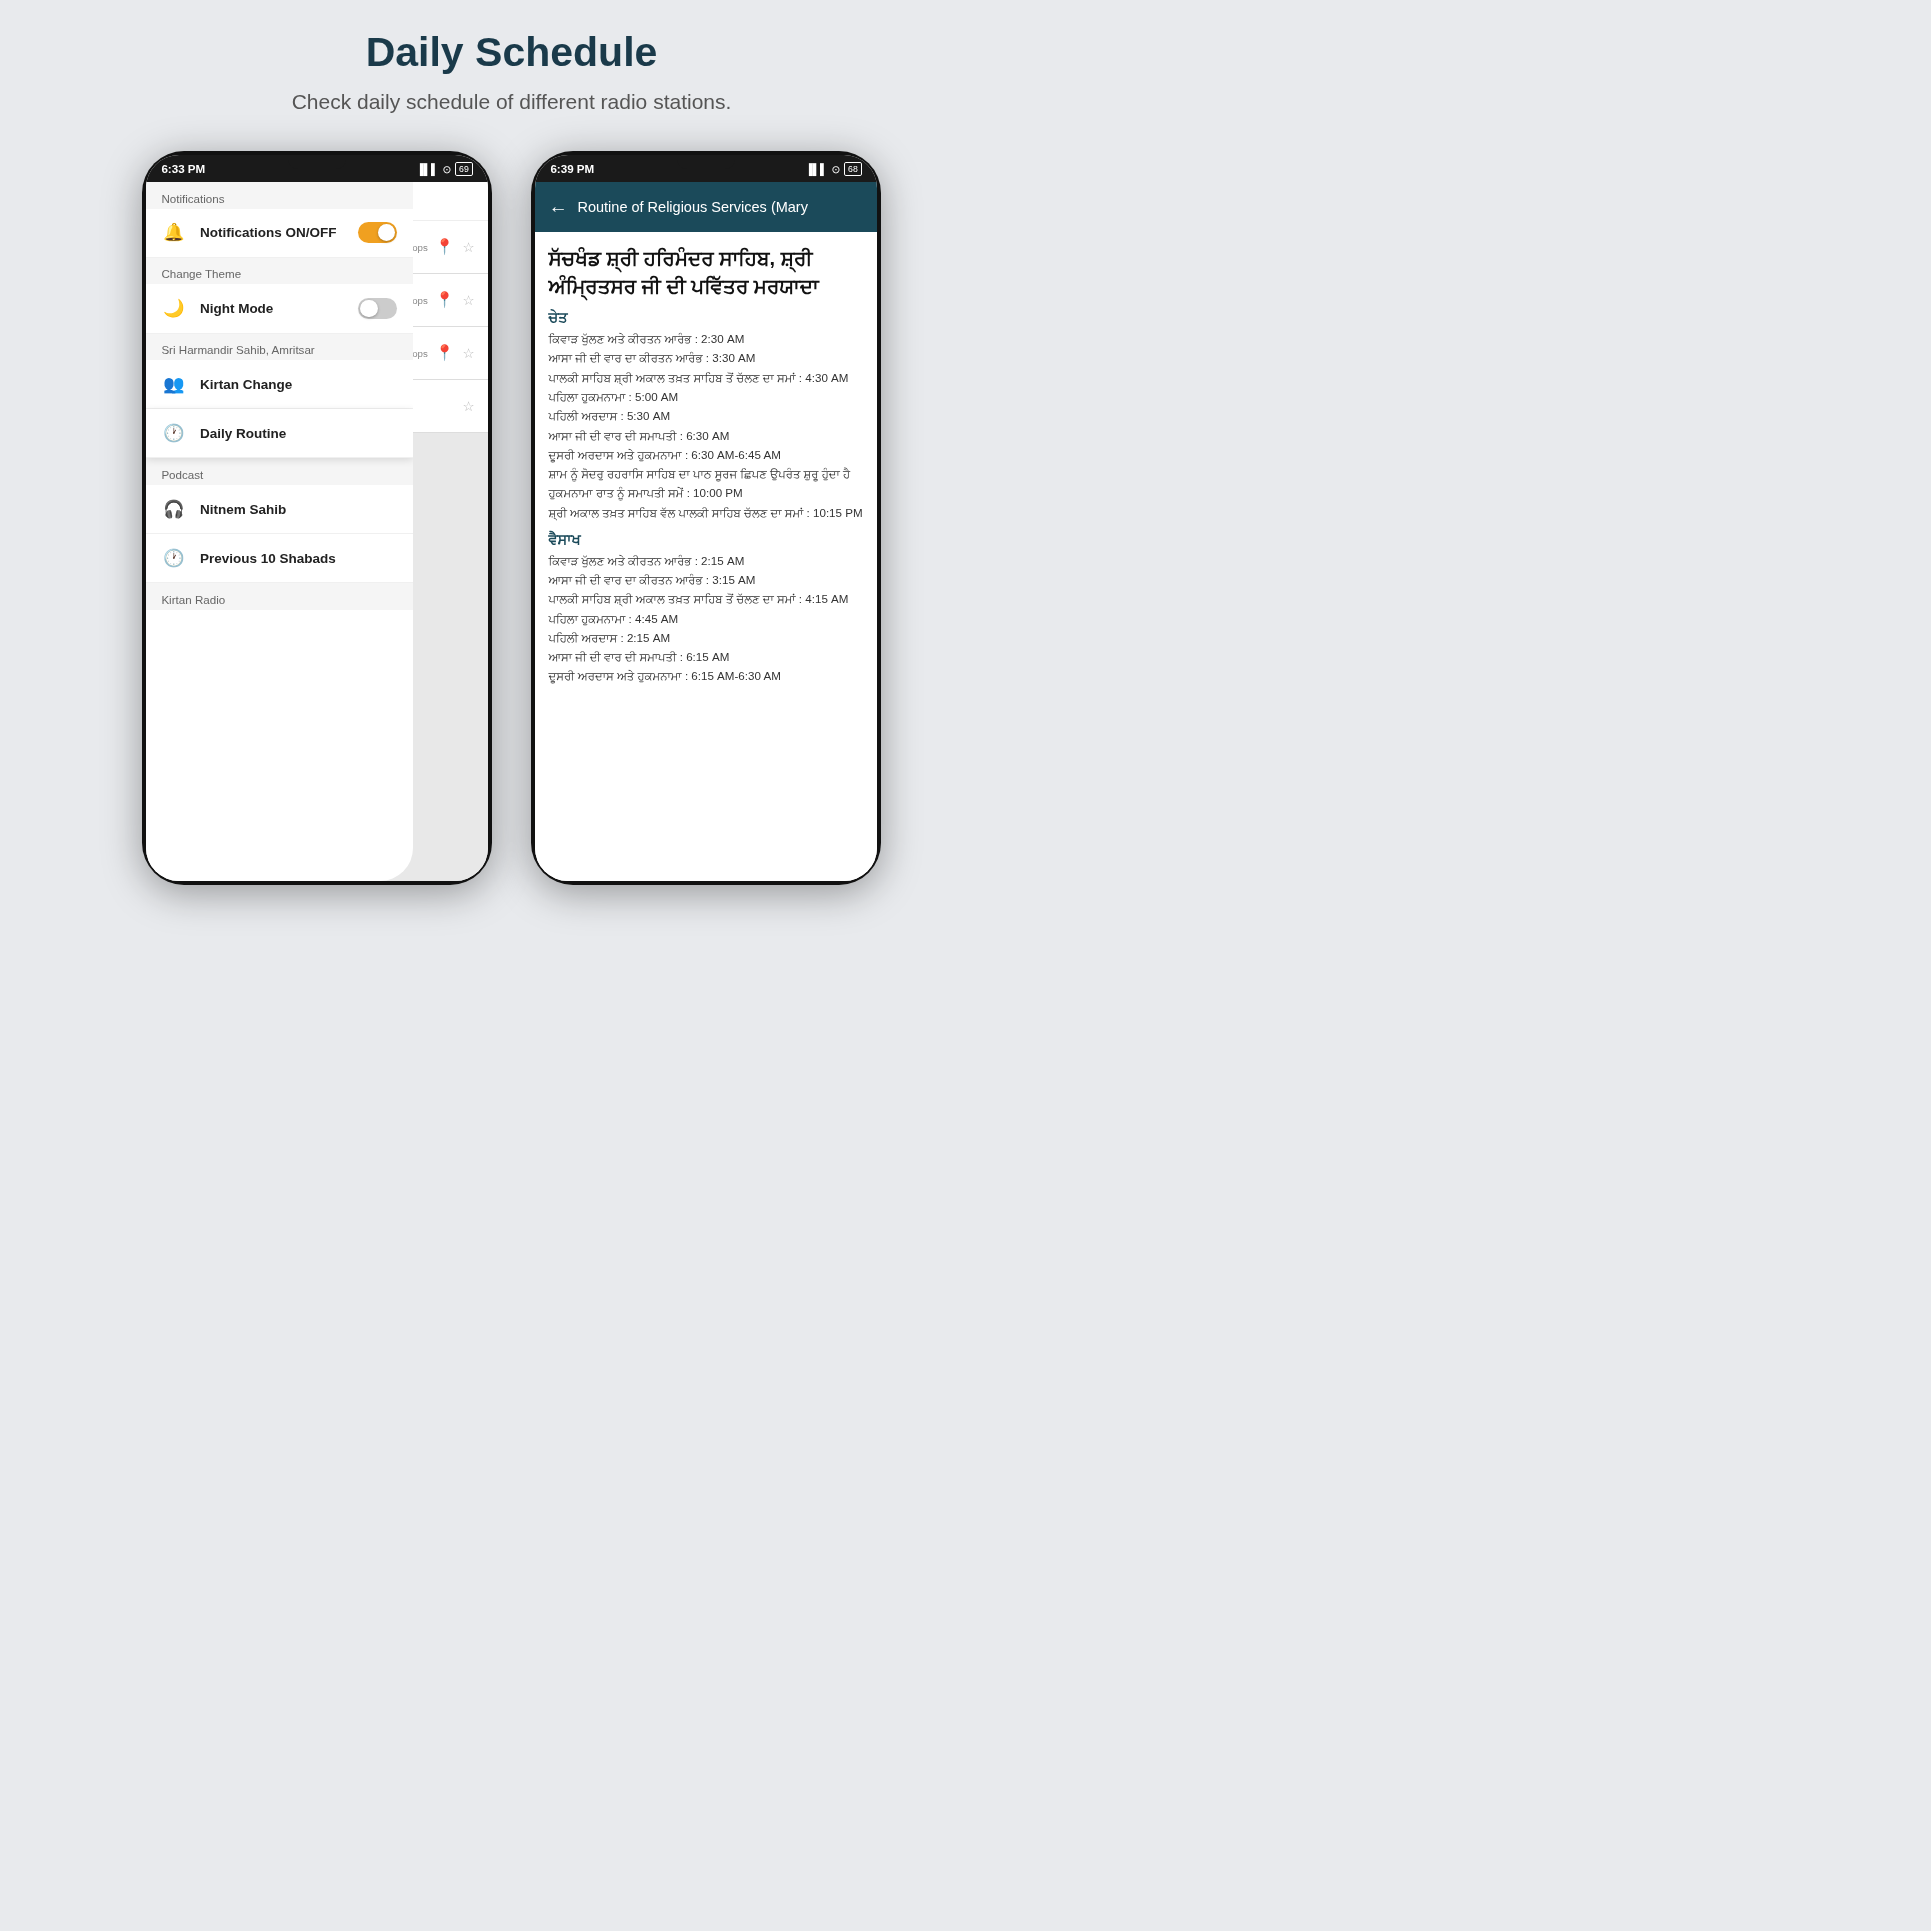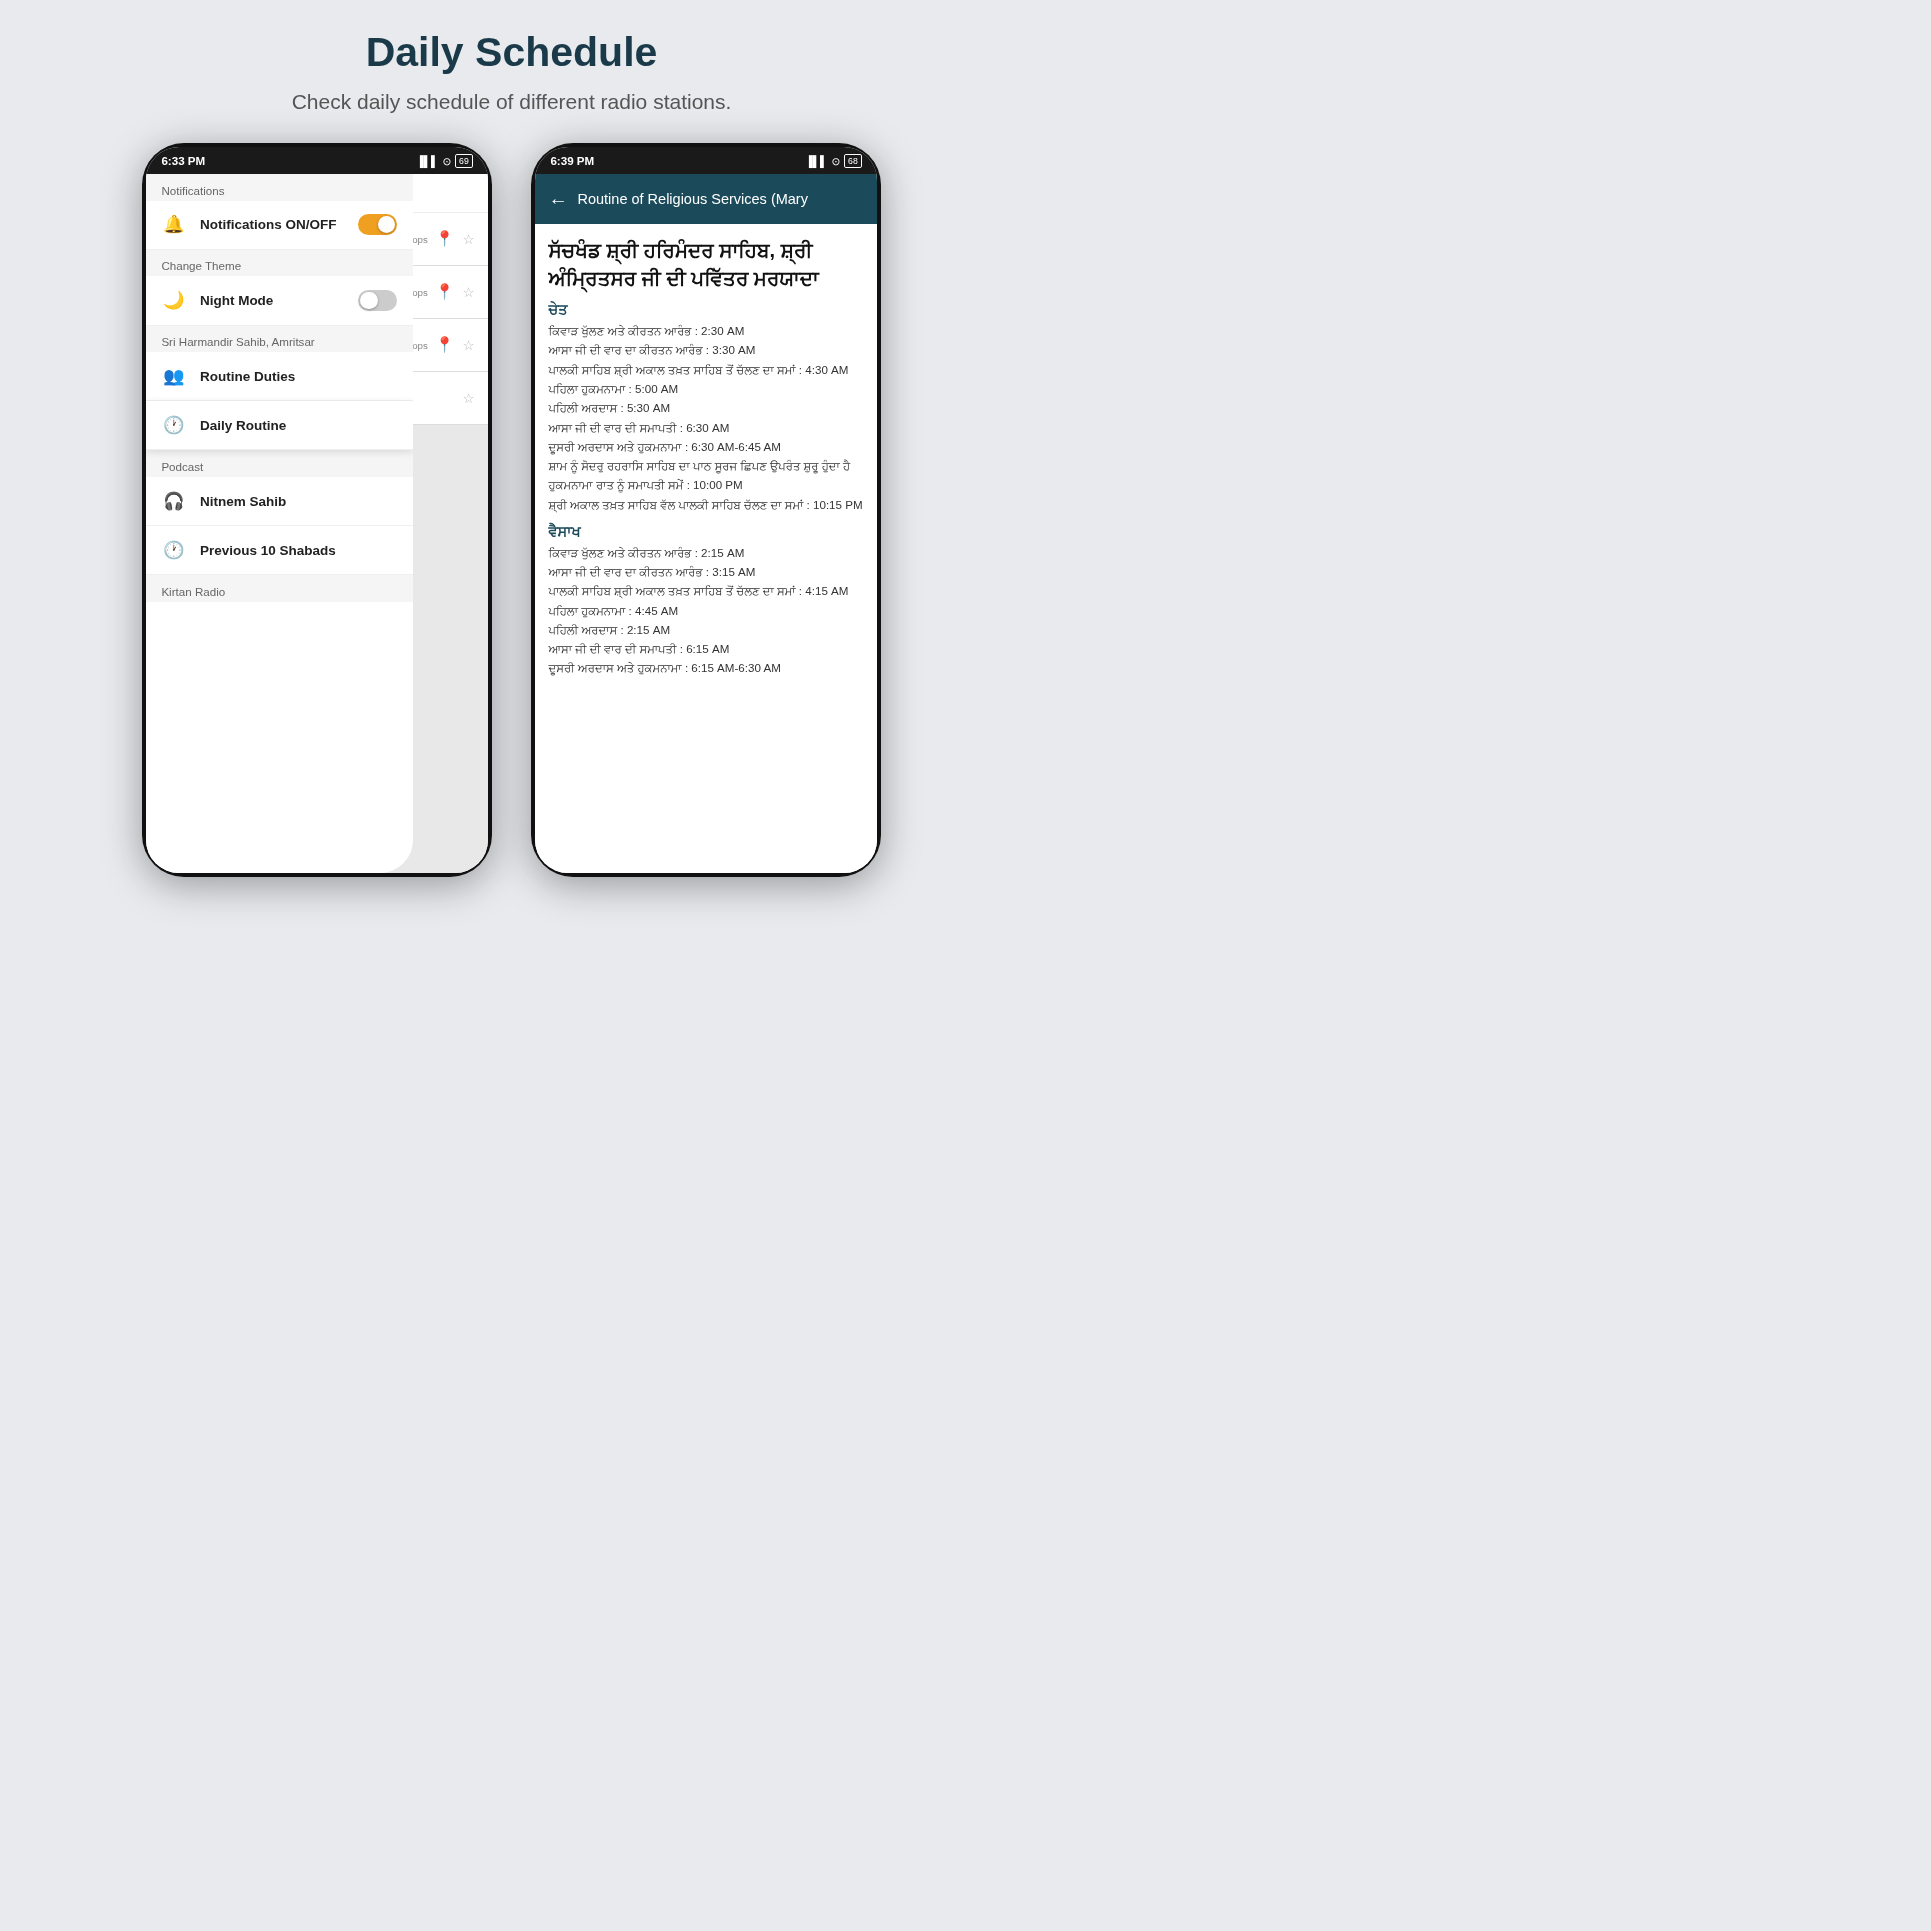--- a/index.html
+++ b/index.html
@@ -17,21 +17,21 @@
     .page-title {
       font-size: 41px;
       font-weight: 800;
       color: #1a3a4a;
       margin-bottom: 14px;
       text-align: center;
     }
     .page-subtitle {
       font-size: 21px;
       color: #555;
-      margin-bottom: 29px;
+      margin-bottom: 37px;
       text-align: center;
     }
     .phones-row {
       display: flex;
       gap: 39px;
       justify-content: center;
       align-items: flex-start;
     }
 
     
@@ -353,21 +353,21 @@
           <div class="menu-item">
             <div class="menu-icon">🌙</div>
             <span class="menu-label">Night Mode</span>
             <div class="toggle-switch off"></div>
           </div>
 
           <div class="menu-section-label">Sri Harmandir Sahib, Amritsar</div>
 
           <div class="menu-item">
             <div class="menu-icon">👥</div>
-            <span class="menu-label">Routine Duties</span>
+            <span class="menu-label">Kirtan Change</span>
           </div>
 
           <div class="menu-item highlighted">
             <div class="menu-icon">🕐</div>
             <span class="menu-label">Daily Routine</span>
           </div>
 
           <div class="menu-section-label">Podcast</div>
 
           <div class="menu-item">

